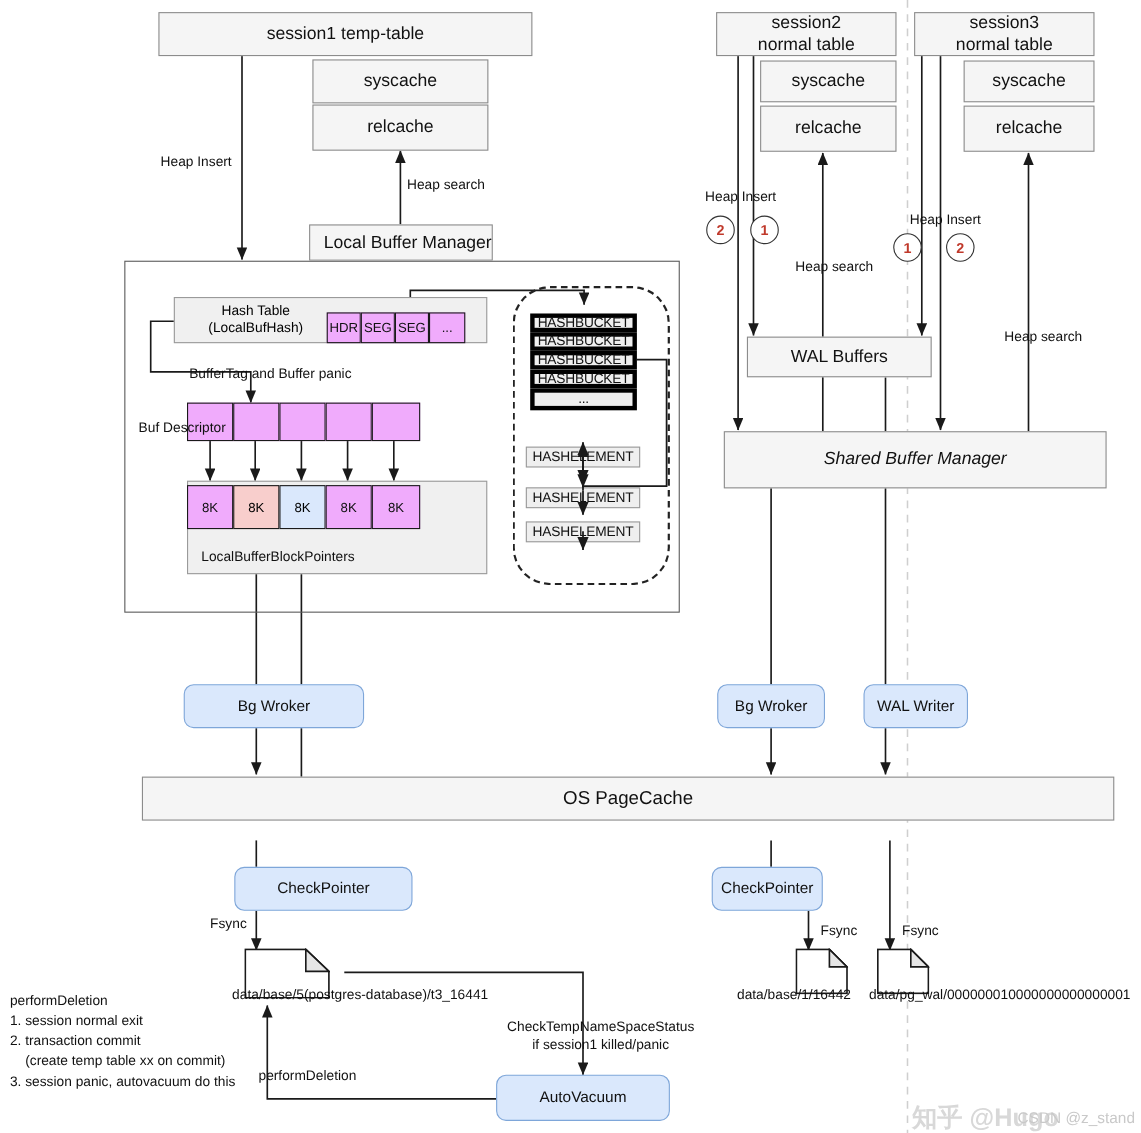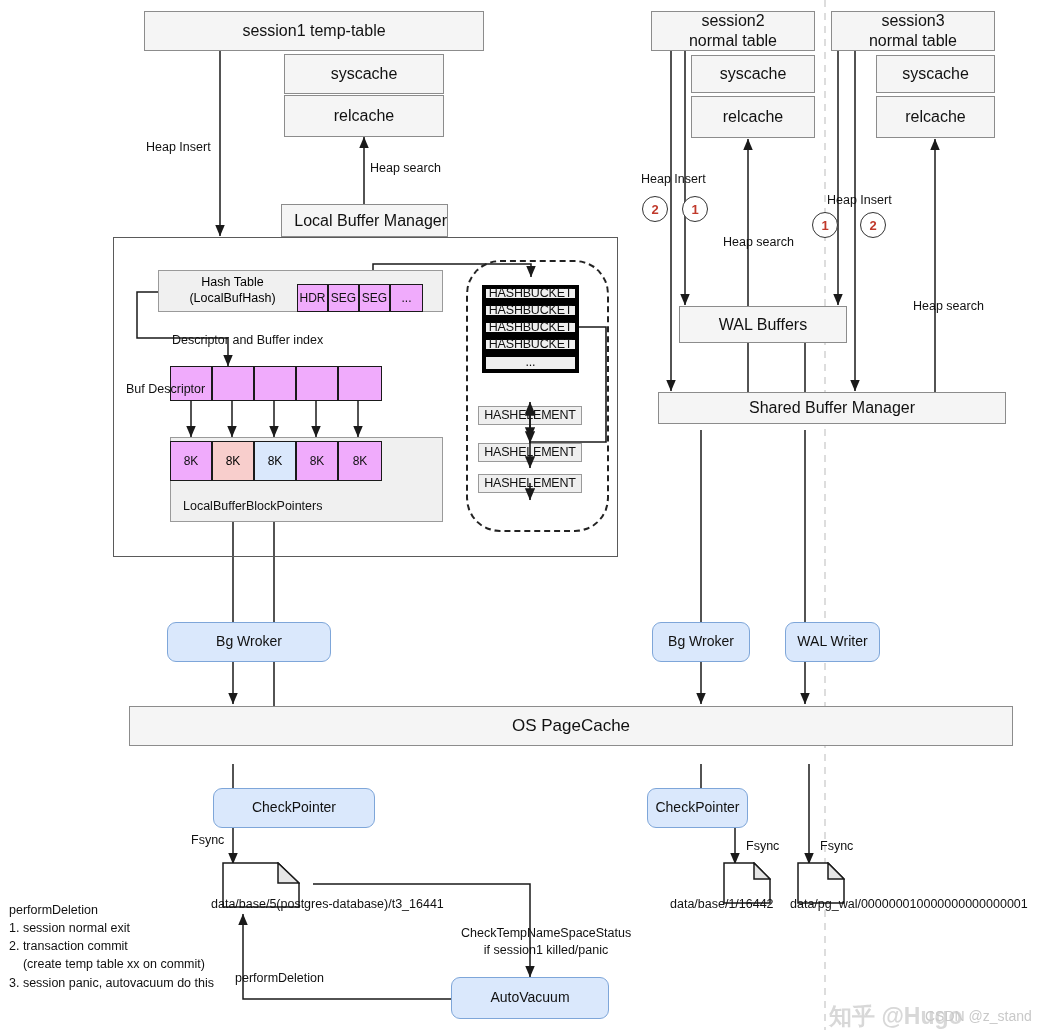--- a/index.html
+++ b/index.html
@@ -242,21 +242,21 @@
   <div class="node white" style="left:328px;top:284px;width:31px;height:28px;">
     <span>SEG</span>
   </div>
   <div class="node white" style="left:359px;top:284px;width:31px;height:28px;">
     <span>SEG</span>
   </div>
   <div class="node white" style="left:390px;top:284px;width:33px;height:28px;">
     <span>...</span>
   </div>
 
-  <div class="lbl" style="left:172px;top:332px;">Descriptor and Buffer index</div>
+  <div class="lbl" style="left:172px;top:332px;">BufferTag and Buffer panic</div>
 
   <div class="lbl" style="left:126px;top:381px;">Buf Descriptor</div>
   <div class="node white" style="left:170px;top:366px;width:42px;height:35px;"></div>
   <div class="node white" style="left:212px;top:366px;width:42px;height:35px;"></div>
   <div class="node white" style="left:254px;top:366px;width:42px;height:35px;"></div>
   <div class="node white" style="left:296px;top:366px;width:42px;height:35px;"></div>
   <div class="node white" style="left:338px;top:366px;width:44px;height:35px;"></div>
 
   <div class="node lightpanel" style="left:170px;top:437px;width:273px;height:85px;"></div>
   <div class="lbl" style="left:183px;top:498px;">LocalBufferBlockPointers</div>
@@ -357,21 +357,21 @@
     <span>1</span>
   </div>
   <div class="numcircle" style="left:860px;top:212px;">
     <span>2</span>
   </div>
 
   <div class="node grey" style="left:679px;top:306px;width:168px;height:37px;align-items:center;">
     <span>WAL Buffers</span>
   </div>
 
-  <div class="node grey" style="left:658px;top:392px;width:348px;height:32px;">
+  <div class="node grey" style="left:658px;top:392px;width:348px;height:52px;font-style:italic;">
     <span>Shared Buffer Manager</span>
   </div>
 
   <div class="node worker" style="left:167px;top:622px;width:164px;height:40px;">
     <span>Bg Wroker</span>
   </div>
   <div class="node worker" style="left:652px;top:622px;width:98px;height:40px;">
     <span>Bg Wroker</span>
   </div>
   <div class="node worker" style="left:785px;top:622px;width:95px;height:40px;">

